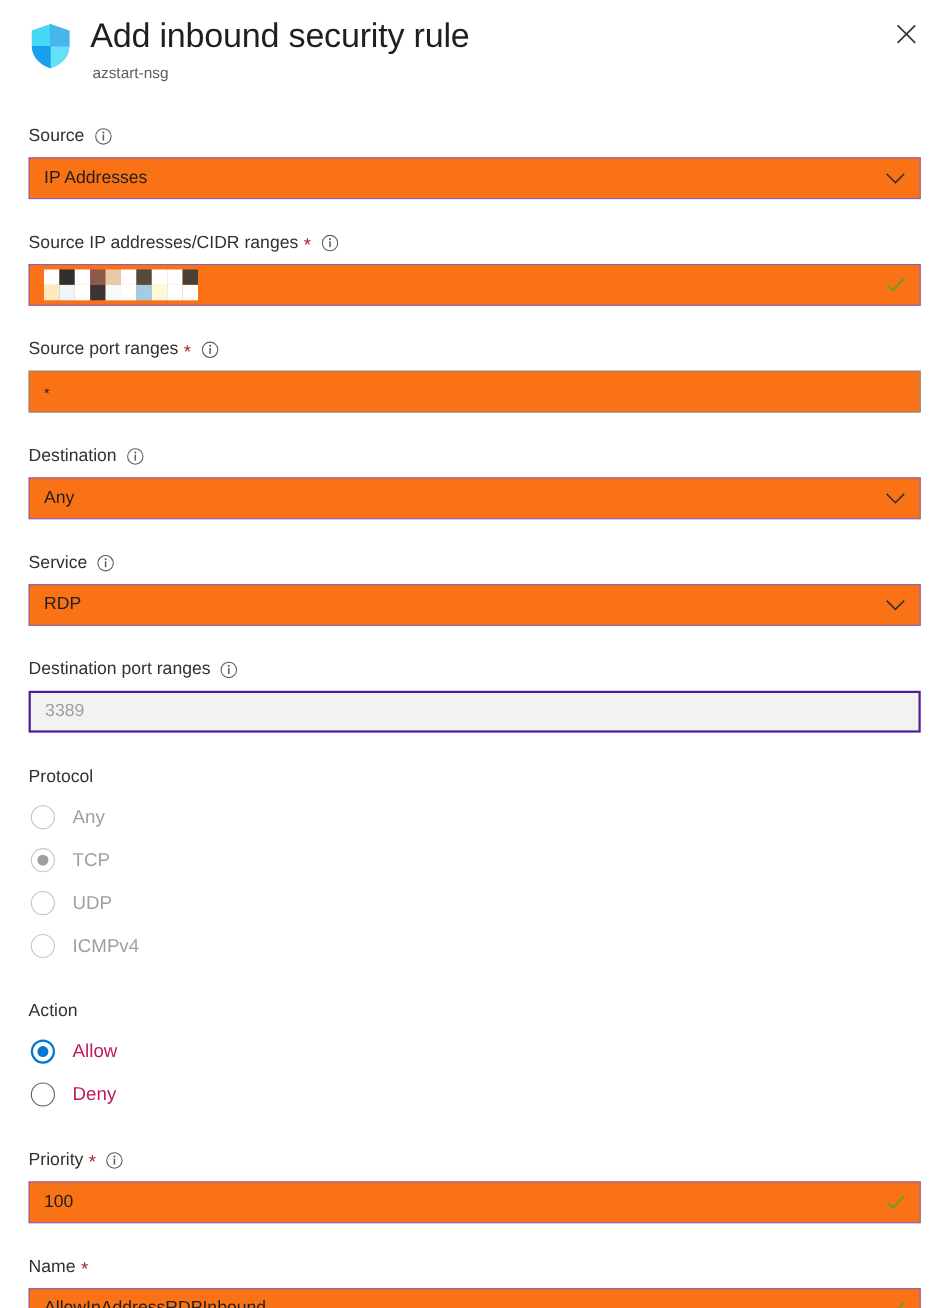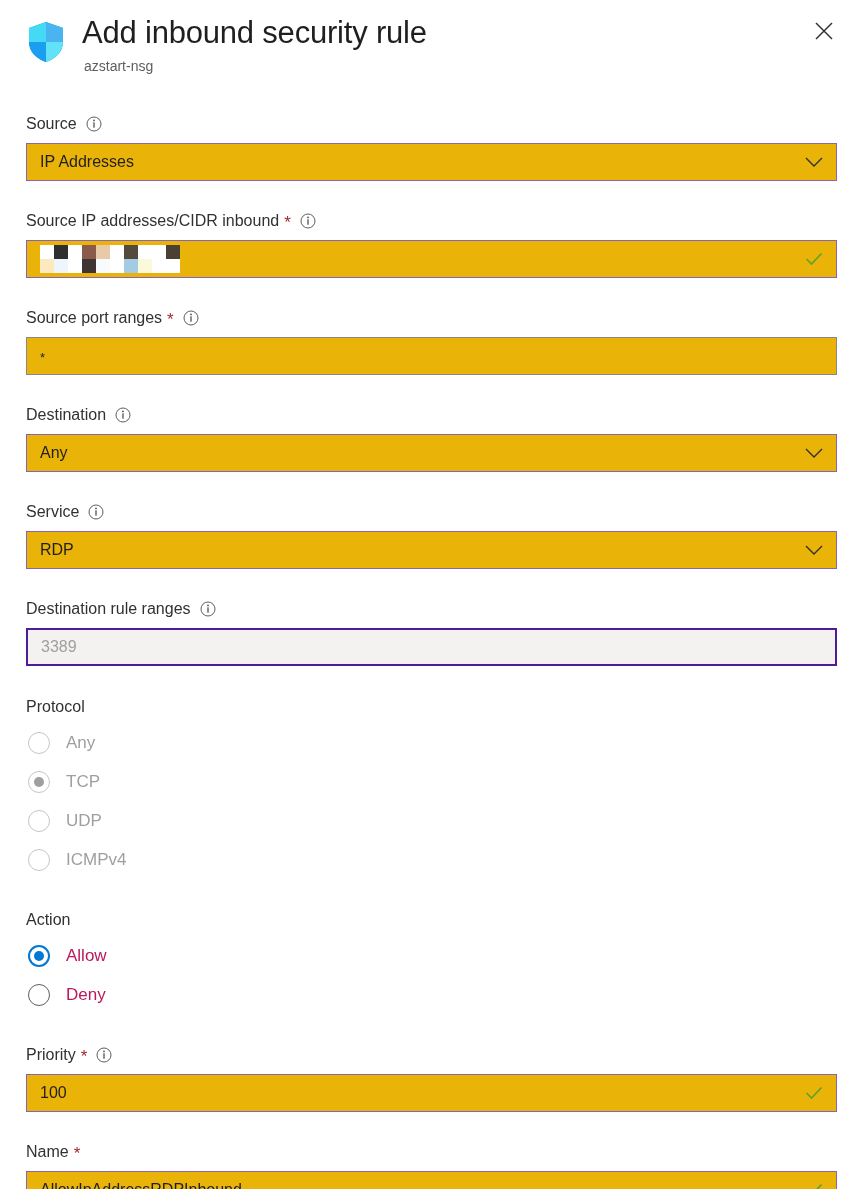--- a/index.html
+++ b/index.html
@@ -39,21 +39,21 @@
     display: flex; align-items: center;
     font-size: 16px; color: #323130; line-height: 21px;
     margin-bottom: 9px;
     text-align: right;
   }
   .req-star { color: #a4262c; font-size: 17px; margin-left: 5px; line-height: 1; position: relative; top: 2px; }
   .info-icon { margin-left: 9px; display: inline-flex; align-items: center; }
 
   .control {
     position: relative; width: 100%; height: 38px;
-    border: 1px solid #8a8886; background: #eab308;
+    border: 1px solid #8a8886; background: #f97316;
     display: flex; align-items: center;
   }
   .control.accent { border: 1px solid #8764b8; }
   .control.disabled { border: 2px solid #4c1d95; background: #f3f2f1; }
   .control-value {
     font-size: 16px; color: #201f1e; padding-left: 13px;
     line-height: 20px; flex: 1; white-space: nowrap; overflow: hidden;
   }
   .control.disabled .control-value { color: #a19f9d; }
   .control-value.tiny { font-size: 13px; padding-top: 3px; }
@@ -134,21 +134,21 @@
             <path d="M1 1 L9 9 L17 1" stroke="#323130" stroke-width="1.4" fill="none"></path>
           </svg>
         </span>
       </div>
     </div>
 
     <div class="gap-sm"></div>
 
     <div class="field">
       <div class="field-label">
-        <span>Source IP addresses/CIDR inbound</span>
+        <span>Source IP addresses/CIDR ranges</span>
         <span class="req-star">*</span>
         <span class="info-icon">
           <svg width="16" height="16" viewBox="0 0 16 16">
             <circle cx="8" cy="8" r="7" fill="none" stroke="#605e5c" stroke-width="1"></circle>
             <circle cx="8" cy="4.4" r="0.95" fill="#605e5c"></circle>
             <rect x="7.3" y="6.3" width="1.4" height="5.4" fill="#605e5c"></rect>
           </svg>
         </span>
       </div>
       <div class="control accent">
@@ -248,21 +248,21 @@
             <path d="M1 1 L9 9 L17 1" stroke="#323130" stroke-width="1.4" fill="none"></path>
           </svg>
         </span>
       </div>
     </div>
 
     <div class="gap-sm"></div>
 
     <div class="field">
       <div class="field-label">
-        <span>Destination rule ranges</span>
+        <span>Destination port ranges</span>
         <span class="info-icon">
           <svg width="16" height="16" viewBox="0 0 16 16">
             <circle cx="8" cy="8" r="7" fill="none" stroke="#605e5c" stroke-width="1"></circle>
             <circle cx="8" cy="4.4" r="0.95" fill="#605e5c"></circle>
             <rect x="7.3" y="6.3" width="1.4" height="5.4" fill="#605e5c"></rect>
           </svg>
         </span>
       </div>
       <div class="control disabled">
         <div class="control-value">3389</div>

